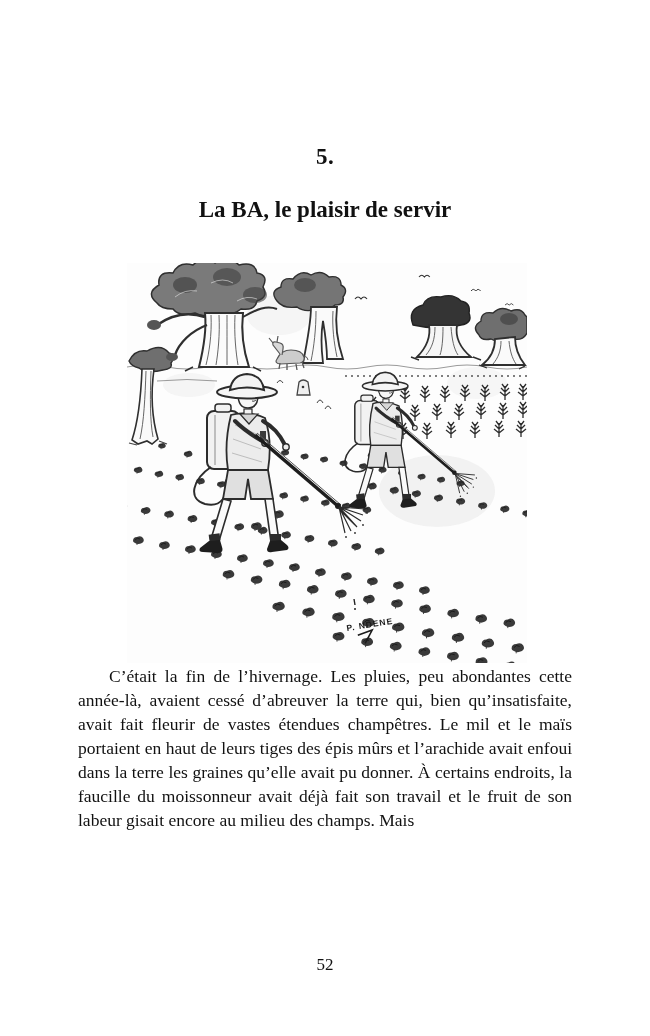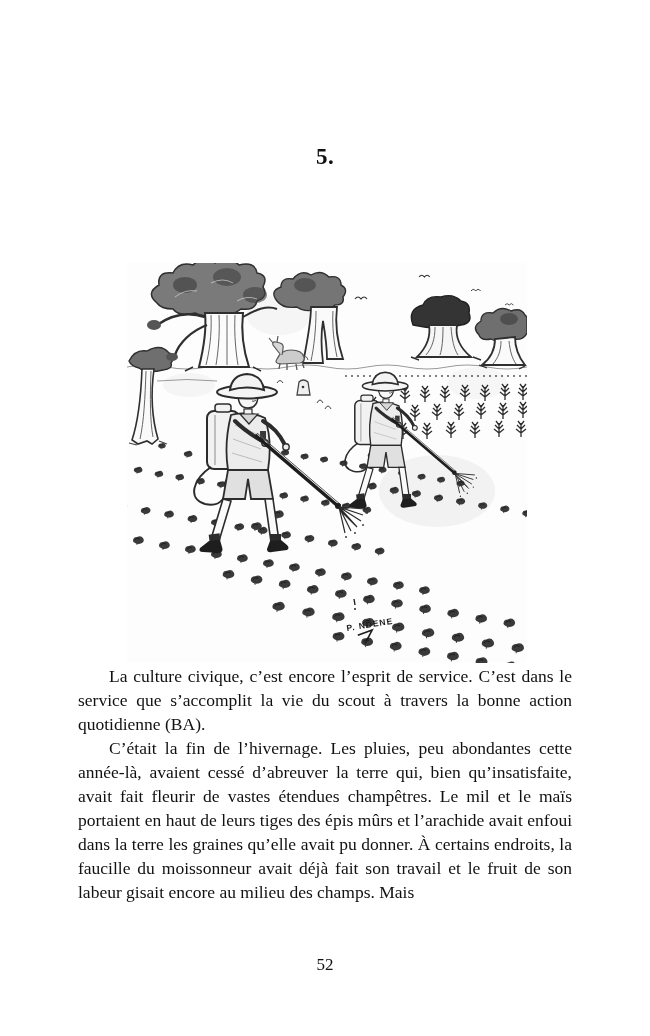--- a/index.html
+++ b/index.html
@@ -26,20 +26,21 @@
     position:absolute;top:955px;left:0;width:100%;text-align:center;font-size:17px;
   }
 </style>
 </head>
 <body>
 
 <div class="page">
 
   <div class="chapter-number">5.</div>
 
+  <h1 class="chapter-title">La BA, le plaisir de servir</h1>
 
   <figure class="figure">
     <svg viewBox="0 0 400 400" xmlns="http://www.w3.org/2000/svg">
       <defs>
         <g id="tuft">
           <path d="M-4,2 q0,-4 4,-4 q4,-2 6,1 q2,3 -1,5 q-4,2 -7,0 q-2,-1 -2,-2 z" fill="#3a3a3a"></path>
           <path d="M-2,1 q2,-3 5,-1" stroke="#111" stroke-width="0.7" fill="none"></path>
           <path d="M0,4 l0,2" stroke="#2e2e2e" stroke-width="0.8"></path>
         </g>
         <g id="row">
@@ -248,19 +249,18 @@
         <circle cx="228" cy="346" r="1" fill="#222"></circle>
         <g transform="translate(220,368) rotate(-9)">
           <text x="0" y="0" font-family="Liberation Sans, sans-serif" font-size="8.5" font-weight="bold" letter-spacing="1" fill="#1c1c1c">P. NDENE</text>
           <path d="M10,6 l15,-3 l-9,12" stroke="#1c1c1c" stroke-width="1.6" fill="none"></path>
         </g>
       </g>
     </svg>
   </figure>
 
   <div class="body-text">
-    <p>La culture civique, c’est encore l’esprit de service. C’est dans le service que s’accomplit la vie du scout à travers la bonne action quotidienne (BA).</p>
     <p>C’était la fin de l’hivernage. Les pluies, peu abondantes cette année-là, avaient cessé d’abreuver la terre qui, bien qu’insatisfaite, avait fait fleurir de vastes étendues champêtres. Le mil et le maïs portaient en haut de leurs tiges des épis mûrs et l’arachide avait enfoui dans la terre les graines qu’elle avait pu donner. À certains endroits, la faucille du moissonneur avait déjà fait son travail et le fruit de son labeur gisait encore au milieu des champs. Mais</p>
   </div>
 
   <div class="page-number">52</div>
 
 </div>
 
 </body></html>

